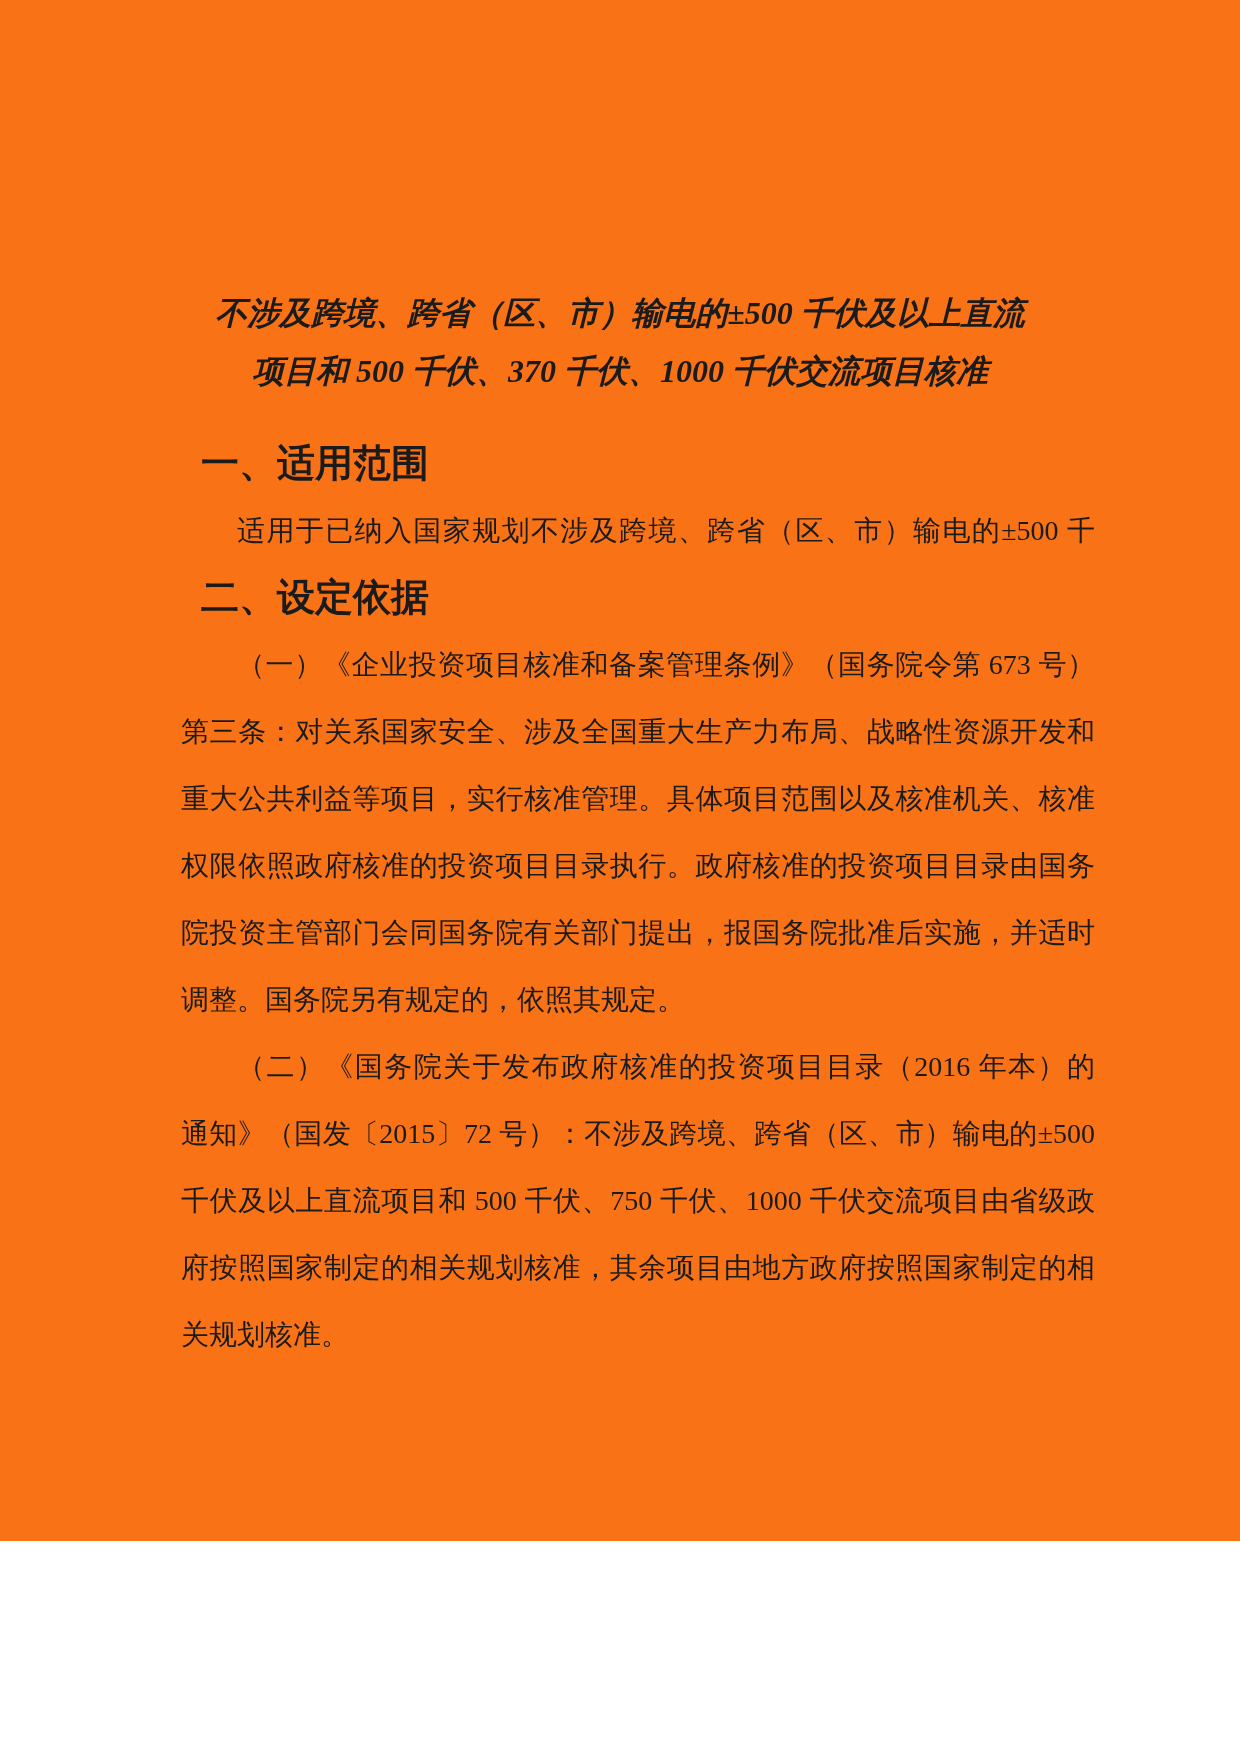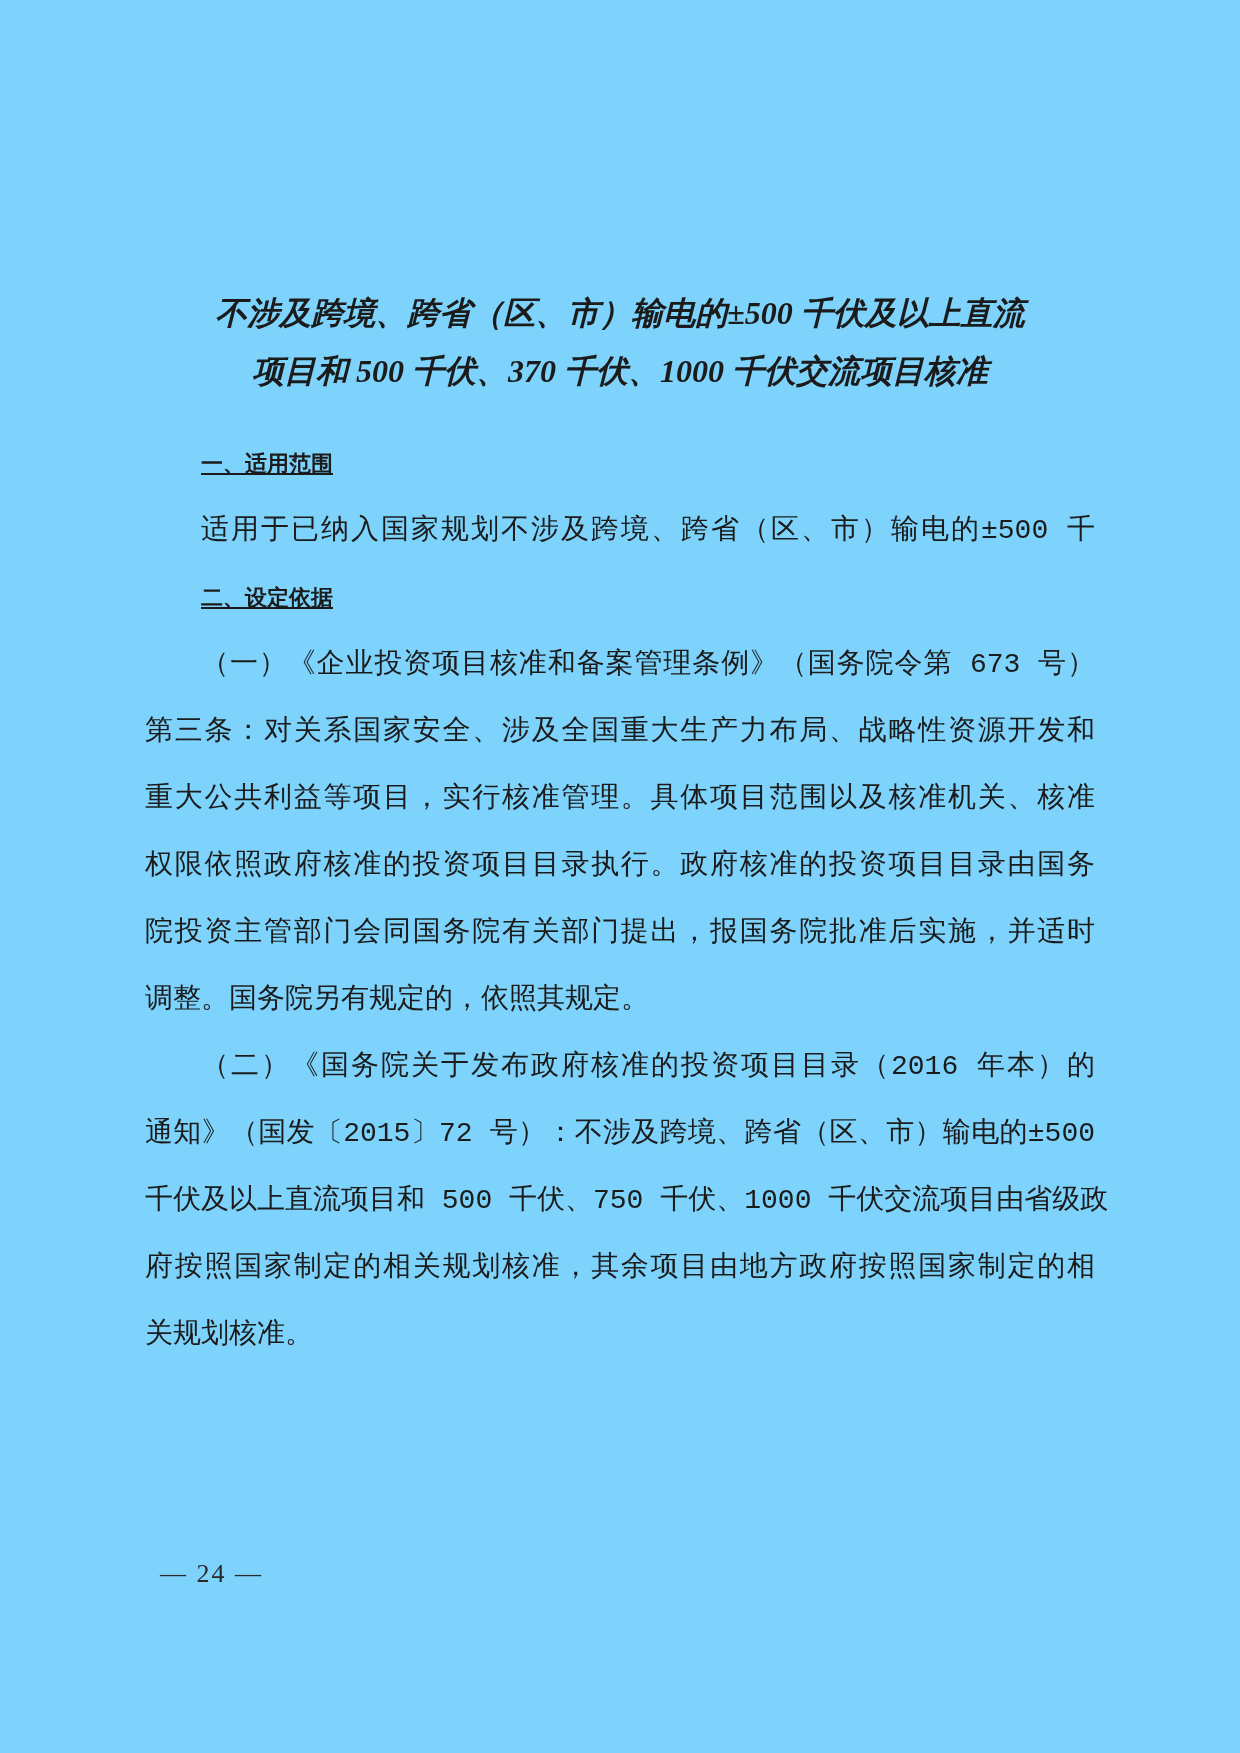--- a/index.html
+++ b/index.html
@@ -3,22 +3,22 @@
 <meta charset="utf-8">
 <style>
   html, body {
     margin: 0;
     padding: 0;
     background: #ffffff;
   }
   .page {
     position: relative;
     width: 1240px;
-    height: 1753px;
-    background: #7dd3fc;
+    height: 1541px;
+    background: #f97316;
     box-sizing: border-box;
     padding: 284px 145px 0 145px;
     color: #1b1b1b;
     font-family: "Liberation Serif", serif;
     overflow: hidden;
   }
   .doc-title {
     margin: 0 0 0 0;
   }
   .title-line {
@@ -33,29 +33,29 @@
   }
   .line {
     height: 67px;
     line-height: 67px;
     white-space: nowrap;
     font-size: 28px;
   }
   .heading {
     font-family: "Liberation Sans", sans-serif;
     font-weight: bold;
-    font-size: 22px;
+    font-size: 38px;
     padding-left: 56px;
-    text-decoration: underline;
   }
   .first-heading {
     margin-top: 30px;
   }
   .body {
-    font-family: Liberation Mono, monospace;
+    font-family: Liberation Serif, serif;
+    margin-left: 36px;
   }
   .indent {
     padding-left: 56px;
   }
   .fill {
     text-align: justify;
     text-align-last: justify;
   }
   .page-footer {
     position: absolute;

